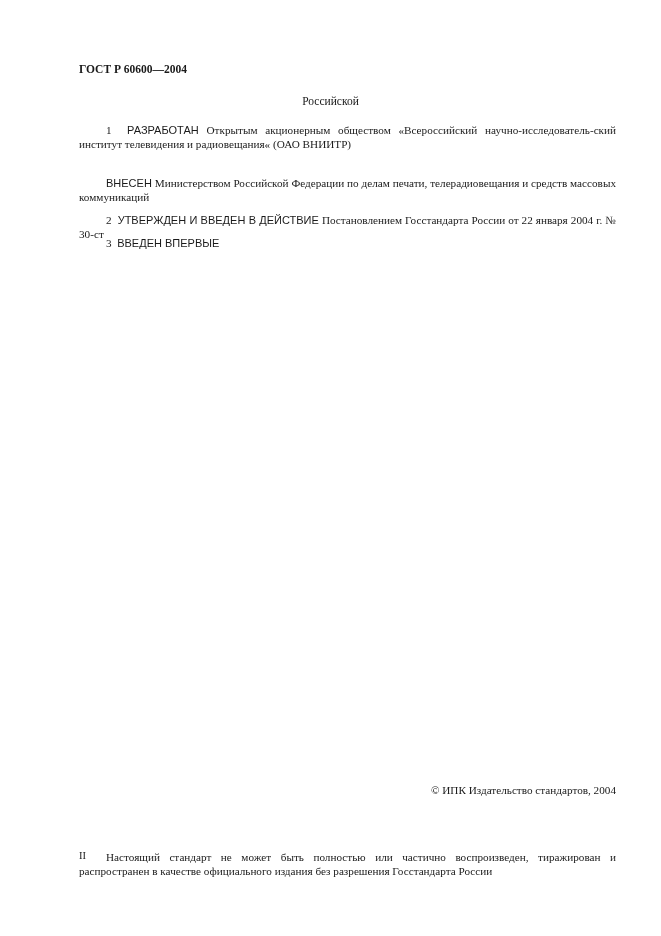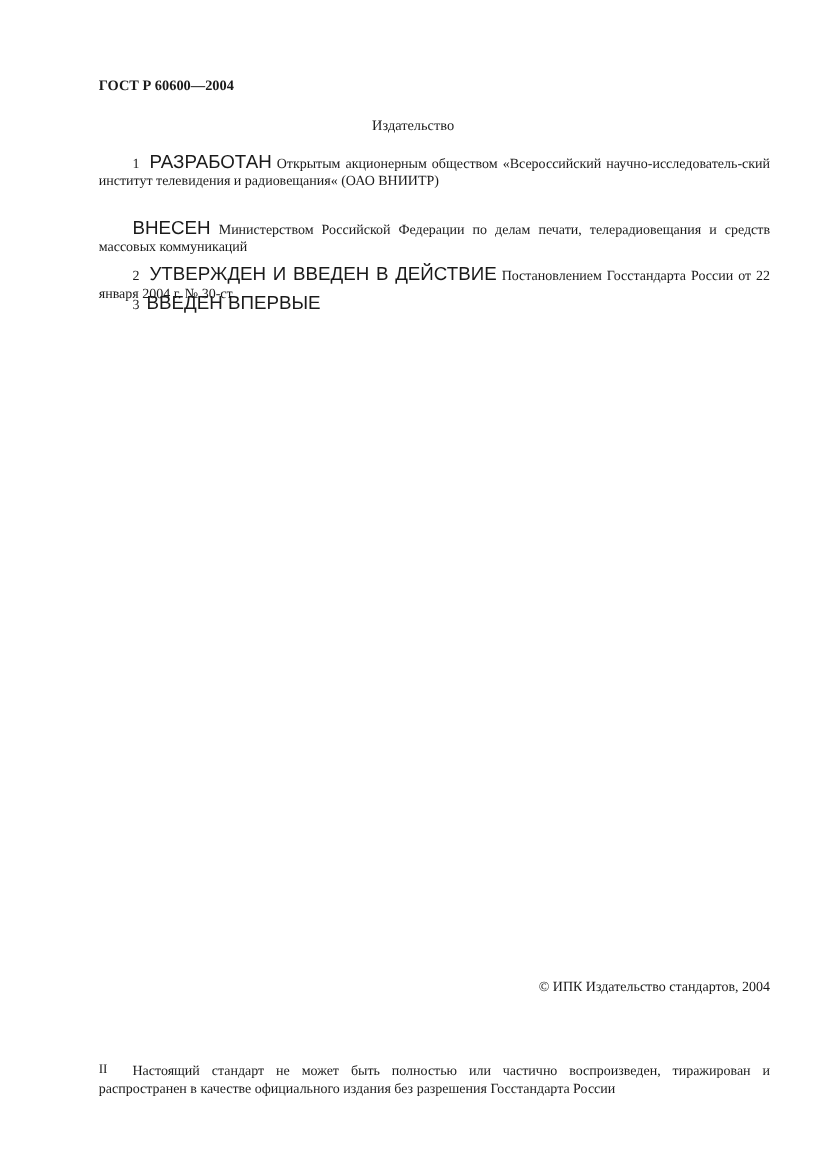--- a/index.html
+++ b/index.html
@@ -5,36 +5,36 @@
   html, body { margin: 0; padding: 0; background: #ffffff; }
   body {
     width: 661px; height: 936px; position: relative; overflow: hidden;
     font-family: "Liberation Serif", serif; color: #1a1a1a; font-size: 11.2px; line-height: 14px;
   }
   .abs { position: absolute; }
   .header { left: 79px; top: 62px; font-weight: bold; font-size: 11.5px; }
   .title { left: 0; width: 661px; top: 94px; text-align: center; font-size: 11.5px; }
   .para { left: 79px; width: 537px; text-align: justify; }
   .indent { text-indent: 27px; }
-  .sans { font-family: "Liberation Sans", sans-serif; font-size: 15px; }
+  .sans { font-family: "Liberation Sans", sans-serif; font-size: 11px; }
   .p1 { top: 123px; }
   .p2 { top: 160px; margin-top: 16px; }
   .p3 { top: 213px; }
   .p4 { top: 236px; }
   .copyright { right: 45px; top: 783px; text-align: left; }
   .notice { top: 850px; }
   .pagenum { left: 79px; top: 849px; font-size: 10.5px; }
   .j-last { text-align-last: left; }
 </style>
 </head>
 <body>
 
 <div class="abs header">ГОСТ Р 60600—2004</div>
 
-<div class="abs title">Издательство</div>
+<div class="abs title">Российской</div>
 
 <div class="abs para indent p1 j-last">
   <span>1</span>&nbsp;
   <span class="sans">РАЗРАБОТАН</span>
   <span>Открытым акционерным обществом «Всероссийский научно-исследователь-ский институт телевидения и радиовещания« (ОАО ВНИИТР)</span>
 </div>
 
 <div class="abs para indent p2 j-last">
   <span class="sans">ВНЕСЕН</span>
   <span>Министерством Российской Федерации по делам печати, телерадиовещания и средств массовых коммуникаций</span>

